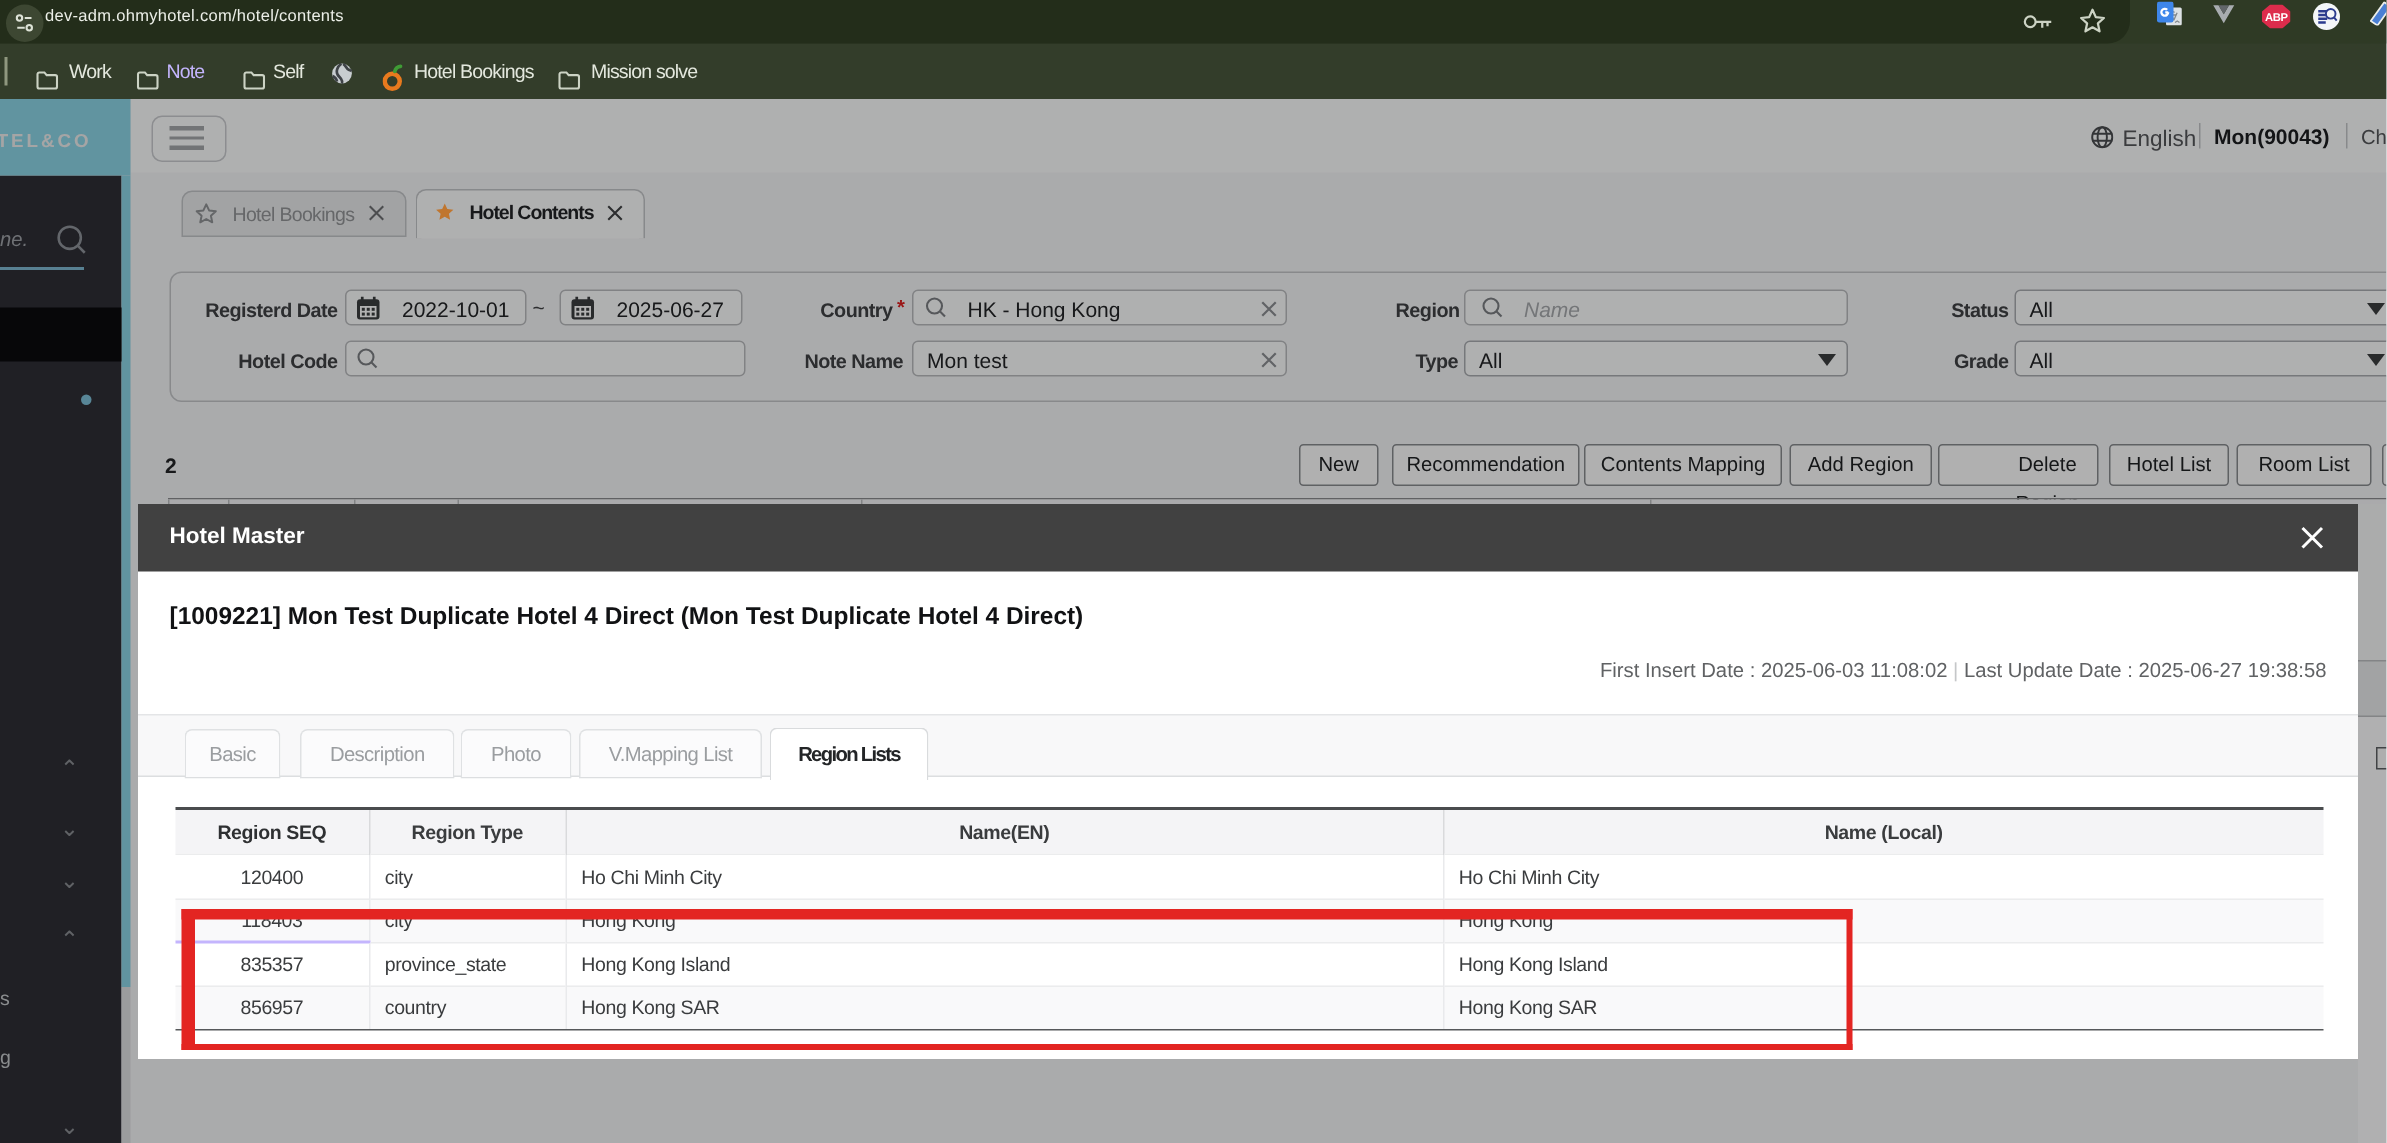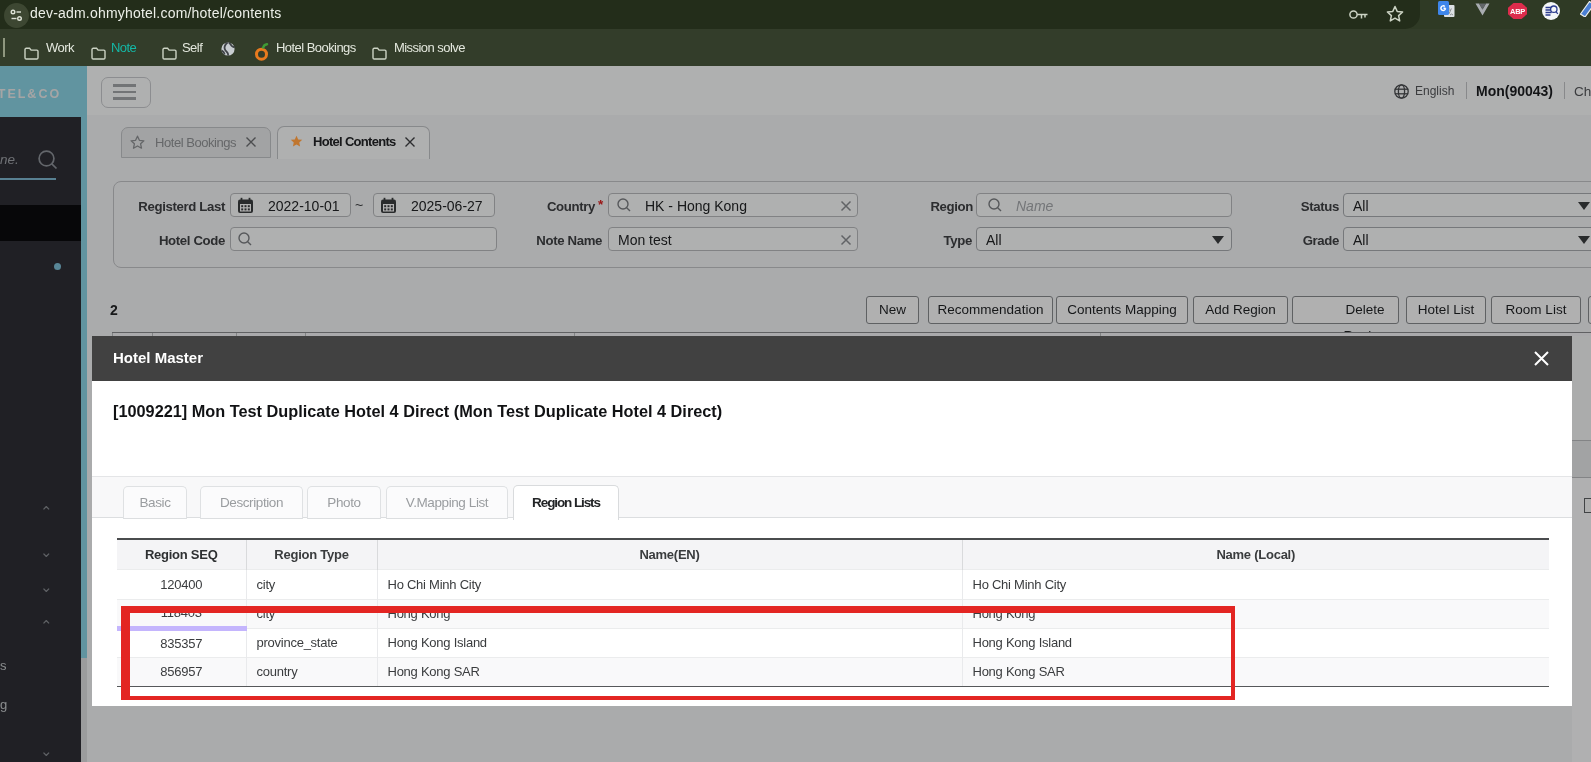--- a/index.html
+++ b/index.html
@@ -18,21 +18,21 @@
 
   <div class="abs" style="left:4px;top:3px;width:25px;height:25px;border-radius:50%;background:#3d4732;"></div>
   <svg class="abs" style="left:9px;top:8px;" width="15" height="15" viewBox="0 0 15 15">
     <g stroke="#dde2d6" stroke-width="1.4" fill="none">
       <circle cx="4" cy="4" r="1.8"></circle>
         <line x1="7.5" y1="4" x2="12" y2="4"></line>
       <circle cx="10.5" cy="10.5" r="1.8"></circle>
         <line x1="2.5" y1="10.5" x2="7.5" y2="10.5"></line>
     </g>
   </svg>
-  <div class="abs" style="left:30px;top:5px;font-size:14px;color:#ecefe8;letter-spacing:0.2px;">dev-adm.ohmyhotel.com/hotel/contents</div>
+  <div class="abs" style="left:30px;top:5px;font-size:11px;color:#ecefe8;letter-spacing:0.2px;">dev-adm.ohmyhotel.com/hotel/contents</div>
 
   <svg class="abs" style="left:1348px;top:6px;" width="21" height="17" viewBox="0 0 21 17">
     <g stroke="#ccd3c4" stroke-width="1.5" fill="none">
       <circle cx="5.5" cy="8.5" r="3.6"></circle>
       <path d="M9.1 8.5 H19.5 M13.5 8.5 V12.5 M17 8.5 V11.5"></path>
     </g>
   </svg>
   <svg class="abs" style="left:1386px;top:5px;" width="18" height="18" viewBox="0 0 18 18">
     <path d="M9 1.5 L11.2 6.4 L16.6 7 L12.6 10.6 L13.7 15.9 L9 13.2 L4.3 15.9 L5.4 10.6 L1.4 7 L6.8 6.4 Z" fill="none" stroke="#ccd3c4" stroke-width="1.5" stroke-linejoin="round"></path>
   </svg>
@@ -62,21 +62,21 @@
   </svg>
 
   <div class="abs" style="left:3px;top:38px;width:1.5px;height:19px;background:#8f977f;"></div>
   <svg class="abs" style="left:24px;top:47px;" width="15" height="13" viewBox="0 0 15 13">
       <path d="M1 2.5 a1.2 1.2 0 0 1 1.2-1.2 h3.4 l1.5 1.8 h5.7 a1.2 1.2 0 0 1 1.2 1.2 v6.5 a1.2 1.2 0 0 1 -1.2 1.2 h-10.6 a1.2 1.2 0 0 1 -1.2-1.2 Z" fill="none" stroke="#ccd3c4" stroke-width="1.4"></path>
     </svg>
   <div class="abs bkm" style="left:46px;top:38px;font-size:14.5px;color:#e4e8de;">Work</div>
   <svg class="abs" style="left:91px;top:47px;" width="15" height="13" viewBox="0 0 15 13">
       <path d="M1 2.5 a1.2 1.2 0 0 1 1.2-1.2 h3.4 l1.5 1.8 h5.7 a1.2 1.2 0 0 1 1.2 1.2 v6.5 a1.2 1.2 0 0 1 -1.2 1.2 h-10.6 a1.2 1.2 0 0 1 -1.2-1.2 Z" fill="none" stroke="#ccd3c4" stroke-width="1.4"></path>
     </svg>
-  <div class="abs bkm" style="left:111px;top:38px;font-size:14.5px;color:#14b8a6;">Note</div>
+  <div class="abs bkm" style="left:111px;top:38px;font-size:14.5px;color:#c4b5fd;">Note</div>
   <svg class="abs" style="left:162px;top:47px;" width="15" height="13" viewBox="0 0 15 13">
       <path d="M1 2.5 a1.2 1.2 0 0 1 1.2-1.2 h3.4 l1.5 1.8 h5.7 a1.2 1.2 0 0 1 1.2 1.2 v6.5 a1.2 1.2 0 0 1 -1.2 1.2 h-10.6 a1.2 1.2 0 0 1 -1.2-1.2 Z" fill="none" stroke="#ccd3c4" stroke-width="1.4"></path>
     </svg>
   <div class="abs bkm" style="left:182px;top:38px;font-size:14.5px;color:#e4e8de;">Self</div>
   <svg class="abs" style="left:221px;top:42px;" width="14" height="14" viewBox="0 0 17 17">
     <circle cx="8.5" cy="8.5" r="8" fill="#c8cdd0"></circle>
     <path d="M8 0.6 C 4.5 3 3.5 7 5 9.5 C 6 11.3 8 12 8.5 14.5 C 8.7 15.6 8.3 16.2 8 16.4 M9.5 0.7 C 12 2.5 12 4.5 14 5.5 C 15 6 15.8 5.8 16.3 6.8 M1 10.5 C 3 11.5 4 13 4.5 15" fill="none" stroke="#3f4347" stroke-width="2.2"></path>
   </svg>
   <svg class="abs" style="left:255px;top:42px;" width="20" height="22" viewBox="0 0 20 22">
     <circle cx="6.5" cy="12.2" r="5" fill="none" stroke="#e87a1e" stroke-width="3"></circle>
@@ -123,21 +123,21 @@
   <div class="abs" style="left:113px;top:31.2px;width:23px;height:2.6px;background:#a4a6a9;"></div>
 
   <svg class="abs" style="left:1394px;top:18px;" width="15" height="15" viewBox="0 0 15 15">
     <g stroke="#4a4c4f" stroke-width="1.3" fill="none">
       <circle cx="7.5" cy="7.5" r="6.7"></circle>
         <ellipse cx="7.5" cy="7.5" rx="3.1" ry="6.7"></ellipse>
       <line x1="0.8" y1="5.2" x2="14.2" y2="5.2"></line>
         <line x1="0.8" y1="9.8" x2="14.2" y2="9.8"></line>
     </g>
   </svg>
-  <div class="abs" style="left:1415px;top:18px;font-size:12px;color:#55575a;">English</div>
+  <div class="abs" style="left:1415px;top:18px;font-size:15px;color:#55575a;">English</div>
   <div class="abs" style="left:1466px;top:16px;width:1px;height:17px;background:#c3c5c8;"></div>
   <div class="abs" style="left:1476px;top:17px;font-size:14px;font-weight:bold;color:#1c1e20;">Mon(90043)</div>
   <div class="abs" style="left:1564px;top:16px;width:1px;height:17px;background:#c3c5c8;"></div>
   <div class="abs" style="left:1574px;top:18px;font-size:13.5px;color:#55575a;">Ch</div>
 
   <div class="abs" style="left:121px;top:61px;width:150px;height:31px;border:1px solid #c2c4c7;border-radius:7px 7px 0 0;background:#e8eaeb;"></div>
   <svg class="abs" style="left:130px;top:69px;" width="15" height="15" viewBox="0 0 15 15">
       <path d="M7.5 1.2 L9.4 5.3 L13.9 5.8 L10.6 8.8 L11.5 13.2 L7.5 11 L3.5 13.2 L4.4 8.8 L1.1 5.8 L5.6 5.3 Z" fill="none" stroke="#909295" stroke-width="1.3" stroke-linejoin="round"></path>
     </svg>
   <div class="abs" style="left:155px;top:69px;font-size:13px;letter-spacing:-0.45px;color:#929497;">Hotel Bookings</div>
@@ -147,21 +147,21 @@
   <div class="abs" style="left:277px;top:60px;width:153px;height:33px;border:1px solid #c2c4c7;border-bottom:none;border-radius:7px 7px 0 0;background:#fbfcfc;"></div>
   <svg class="abs" style="left:290px;top:69px;z-index:20;" width="13" height="13" viewBox="0 0 16 16">
       <path d="M8 0.8 L10.1 5.4 L15.1 5.9 L11.4 9.3 L12.4 14.2 L8 11.7 L3.6 14.2 L4.6 9.3 L0.9 5.9 L5.9 5.4 Z" fill="#c0762f"></path>
     </svg>
   <div class="abs" style="left:313px;top:68px;font-size:13px;letter-spacing:-0.7px;font-weight:600;color:#232527;">Hotel Contents</div>
   <svg class="abs" style="left:404px;top:70px;" width="12" height="12" viewBox="0 0 12 12">
       <path d="M1.5 1.5 L10.5 10.5 M10.5 1.5 L1.5 10.5" stroke="#3f4144" stroke-width="1.4"></path>
     </svg>
 
   <div class="abs" style="left:113px;top:115px;width:1530px;height:87px;border:1.5px solid #c3c5c8;border-radius:8px;"></div>
-  <div class="abs lbl" style="left:85px;top:133px;width:140px;">Registerd Last</div>
+  <div class="abs lbl" style="left:85px;top:133px;width:140px;">Registerd Date</div>
   <div class="abs inp" style="left:230px;top:127px;width:121px;"></div>
   <div class="abs inp" style="left:373px;top:127px;width:122px;"></div>
   <div class="abs" style="left:355px;top:131px;font-size:14px;color:#3f4144;">~</div>
   <div class="abs lbl" style="left:85px;top:167px;width:140px;">Hotel Code</div>
   <div class="abs inp" style="left:230px;top:161px;width:267px;"></div>
   <div class="abs lbl" style="left:455px;top:133px;width:140px;">Country</div>
   <div class="abs" style="left:598px;top:131px;font-size:13.5px;color:#d22;font-weight:bold;">*</div>
   <div class="abs inp" style="left:608px;top:127px;width:250px;"></div>
   <div class="abs lbl" style="left:462px;top:167px;width:140px;">Note Name</div>
   <div class="abs inp" style="left:608px;top:161px;width:250px;"></div>
@@ -233,20 +233,21 @@
 
   <div class="abs" style="left:0;top:0;width:1591px;height:696px;background:rgba(0,0,0,0.30);z-index:10;"></div>
 
   <div class="abs" id="modal" style="z-index:30;left:92px;top:270px;width:1480px;height:370px;background:#ffffff;">
     <div class="abs" style="left:0;top:0;width:1480px;height:45px;background:#414141;"></div>
     <div class="abs" style="left:21px;top:13px;font-size:15px;font-weight:bold;color:#ffffff;">Hotel Master</div>
     <svg class="abs" style="left:1441px;top:14px;" width="17" height="17" viewBox="0 0 17 17">
         <path d="M2 2 L15 15 M15 2 L2 15" stroke="#ffffff" stroke-width="2"></path>
       </svg>
     <div class="abs" style="left:21px;top:66px;font-size:16.3px;font-weight:bold;color:#111214;">[1009221] Mon Test Duplicate Hotel 4 Direct (Mon Test Duplicate Hotel 4 Direct)</div>
+    <div class="abs" style="left:0px;top:103px;width:1459px;text-align:right;font-size:13.5px;color:#606264;">First Insert Date : 2025-06-03 11:08:02 <span style="color:#c5c7c9">|</span> Last Update Date : 2025-06-27 19:38:58</div>
 
     <div class="abs" style="left:0;top:140px;width:1480px;height:42px;background:#f8f8f9;border-top:1px solid #e4e5e7;border-bottom:1px solid #dcdee0;"></div>
     <div class="abs mtab" style="left:31px;width:64px;">Basic</div>
     <div class="abs mtab" style="left:108px;width:103px;">Description</div>
     <div class="abs mtab" style="left:215px;width:74px;">Photo</div>
     <div class="abs mtab" style="left:294px;width:122px;">V.Mapping List</div>
     <div class="abs" style="left:421px;top:149px;width:106px;height:35px;background:#ffffff;border:1px solid #d9dbdd;border-bottom:none;border-radius:5px 5px 0 0;line-height:33px;text-align:center;font-size:13.5px;font-weight:600;letter-spacing:-1.1px;color:#232527;">Region Lists</div>
 
     <div class="abs" style="left:25px;top:202px;width:1432px;border-top:2px solid #4a4c4e;border-bottom:1.5px solid #56585a;">
       <table style="width:100%;border-collapse:collapse;font-size:13px;letter-spacing:-0.25px;color:#3a3c3e;">
@@ -263,21 +264,21 @@
           <td style="padding-left:10px;border-right:1px solid #e9eaec;border-top:1px solid #ebeced;">Ho Chi Minh City</td>
           <td style="padding-left:10px;border-top:1px solid #ebeced;">Ho Chi Minh City</td>
         </tr>
         <tr style="height:29px;background:#f9f9fa;">
           <td style="text-align:center;border-right:1px solid #e9eaec;border-top:1px solid #ebeced;">118403</td>
           <td style="padding-left:10px;border-right:1px solid #e9eaec;border-top:1px solid #ebeced;">city</td>
           <td style="padding-left:10px;border-right:1px solid #e9eaec;border-top:1px solid #ebeced;">Hong Kong</td>
           <td style="padding-left:10px;border-top:1px solid #ebeced;">Hong Kong</td>
         </tr>
         <tr style="height:29px;background:#ffffff;">
-          <td style="text-align:center;border-right:1px solid #e9eaec;border-top:5px solid #c4b5fd;">835357</td>
+          <td style="text-align:center;border-right:1px solid #e9eaec;border-top:2px solid #c4b5fd;">835357</td>
           <td style="padding-left:10px;border-right:1px solid #e9eaec;border-top:1px solid #ebeced;">province_state</td>
           <td style="padding-left:10px;border-right:1px solid #e9eaec;border-top:1px solid #ebeced;">Hong Kong Island</td>
           <td style="padding-left:10px;border-top:1px solid #ebeced;">Hong Kong Island</td>
         </tr>
         <tr style="height:29px;background:#f9f9fa;">
           <td style="text-align:center;border-right:1px solid #e9eaec;border-top:1px solid #ebeced;">856957</td>
           <td style="padding-left:10px;border-right:1px solid #e9eaec;border-top:1px solid #ebeced;">country</td>
           <td style="padding-left:10px;border-right:1px solid #e9eaec;border-top:1px solid #ebeced;">Hong Kong SAR</td>
           <td style="padding-left:10px;border-top:1px solid #ebeced;">Hong Kong SAR</td>
         </tr>

